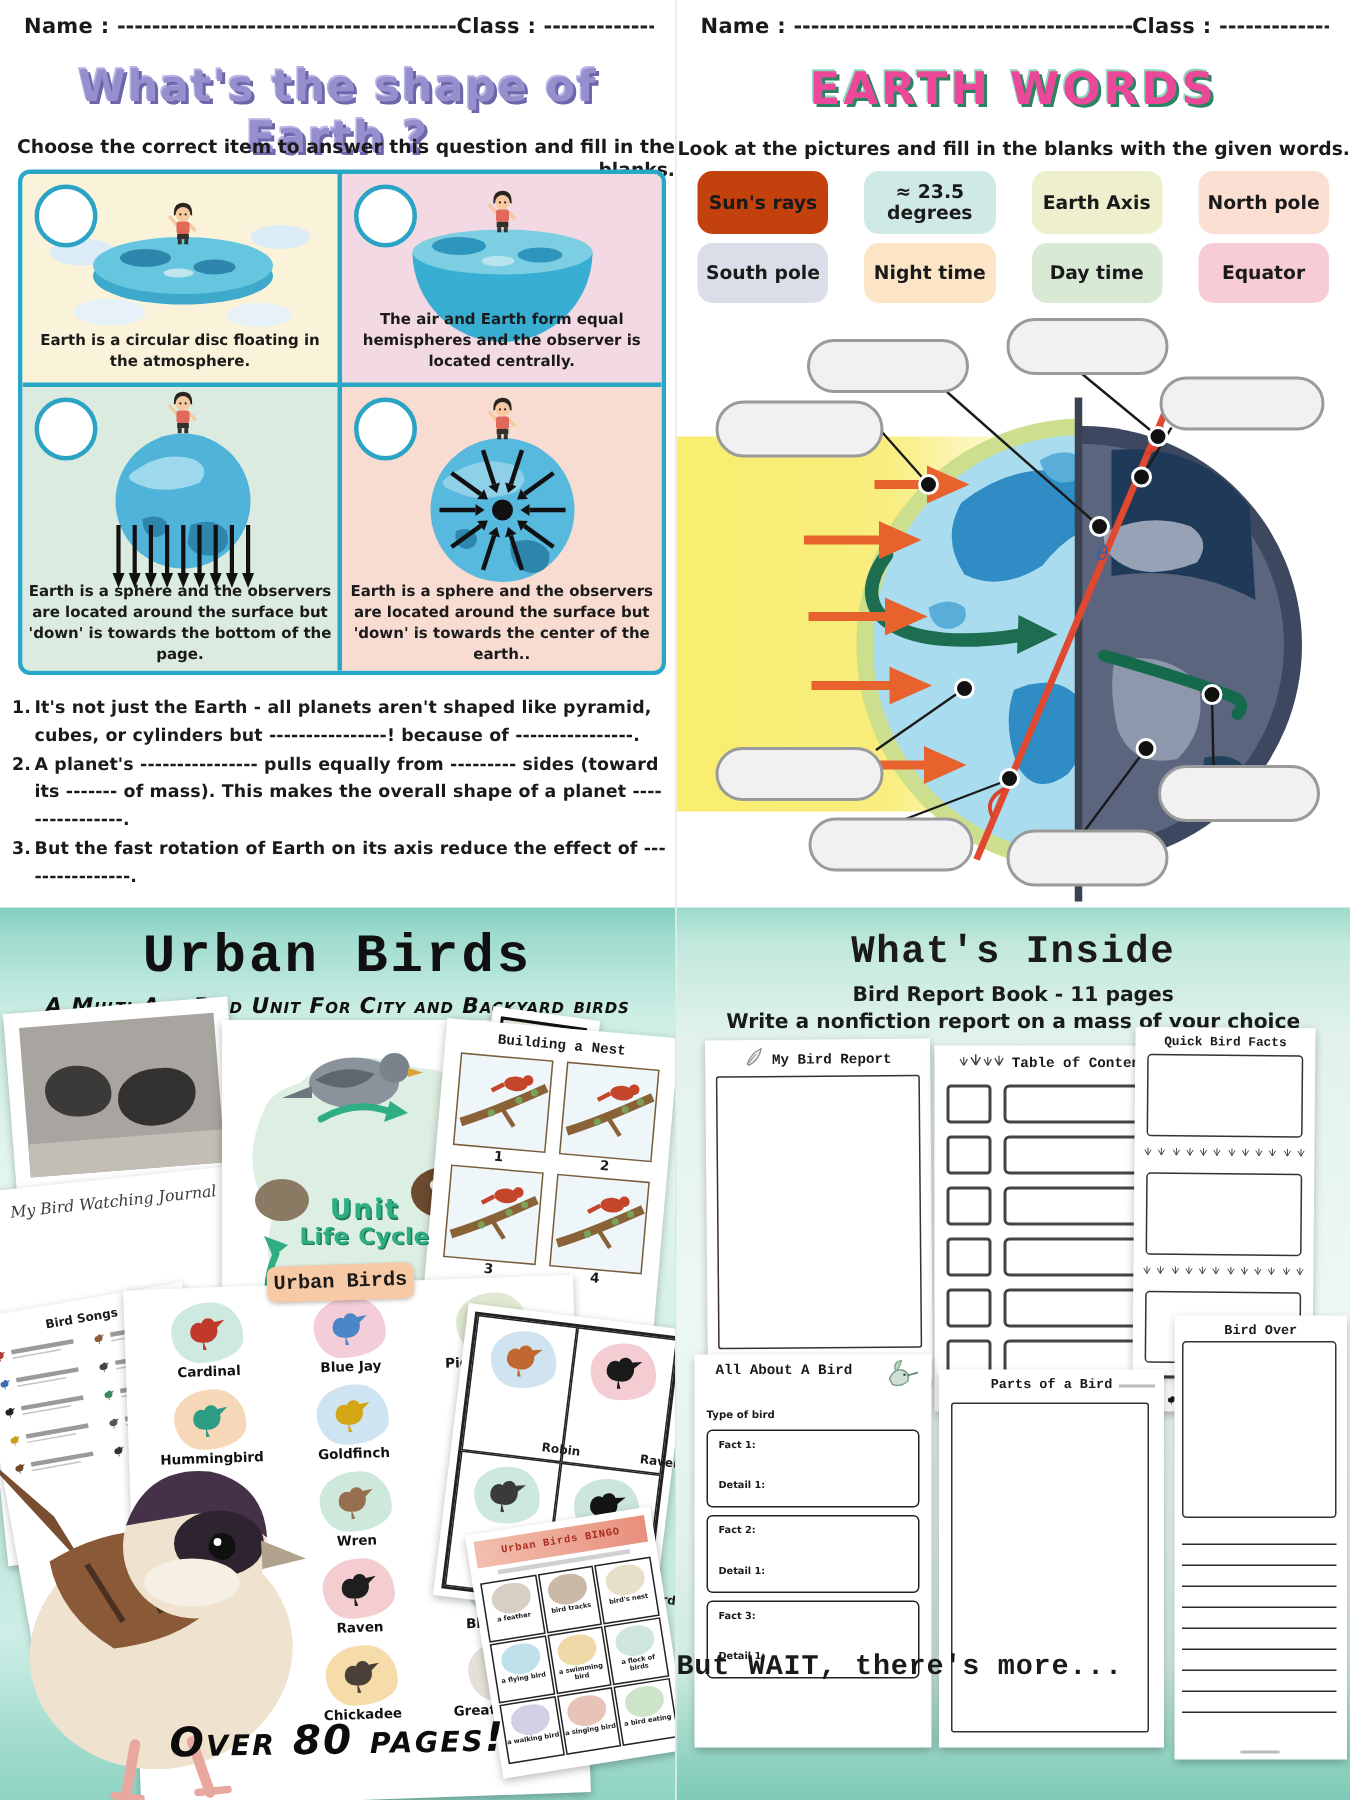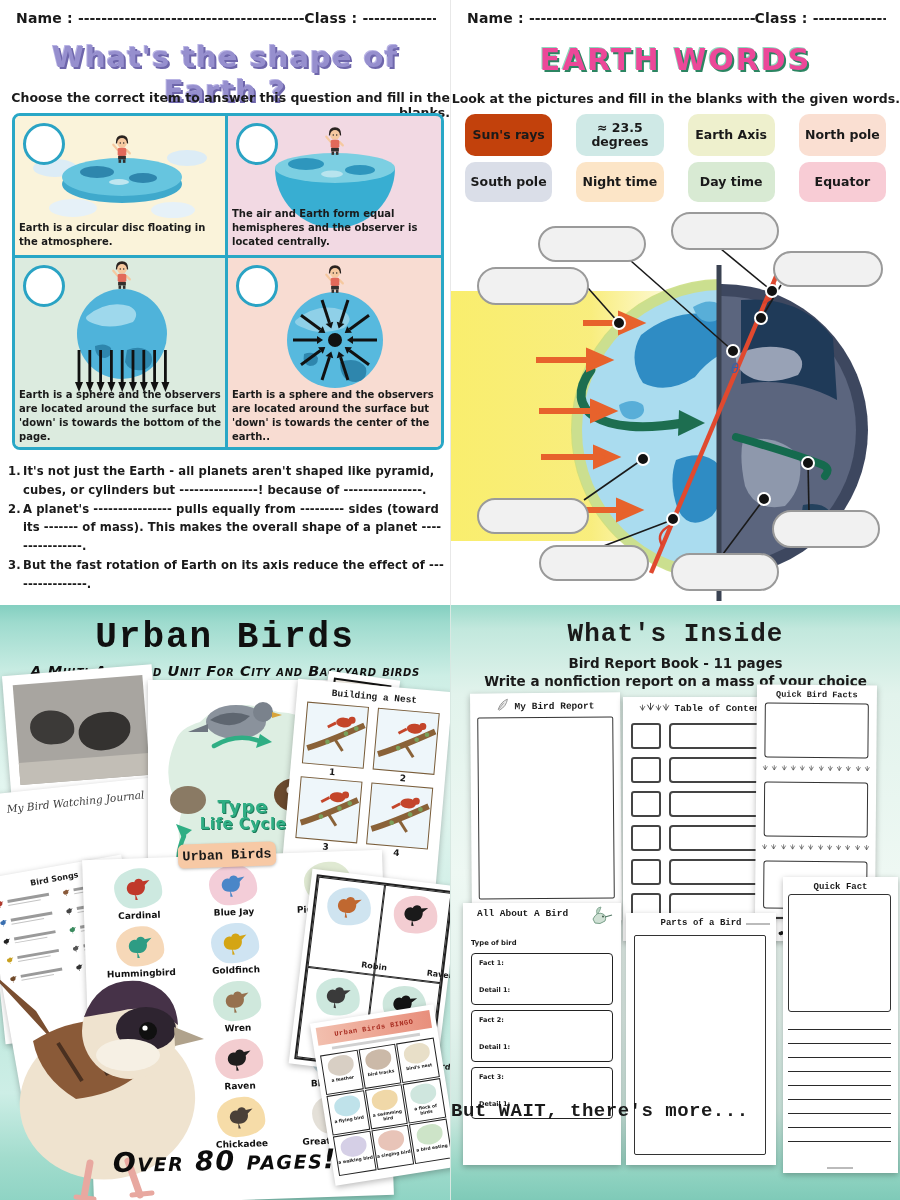--- a/index.html
+++ b/index.html
@@ -23,21 +23,21 @@
 #q1 .subt{top:90px}
 #q2 .subt{top:91px}
 
 .shapegrid{position:absolute;left:12px;top:113px;width:432px;height:337px;border:3px solid #29a7c6;border-radius:8px;display:grid;grid-template-columns:1fr 1fr;grid-template-rows:142px 192px;overflow:hidden}
 .scell{position:relative;overflow:hidden}
 .scell.b1{background:#faf3da;border-right:3px solid #29a7c6;border-bottom:3px solid #29a7c6}
 .scell.b2{background:#f2d9e3;border-bottom:3px solid #29a7c6}
 .scell.b3{background:#dcebdf;border-right:3px solid #29a7c6}
 .scell.b4{background:#f8dcd2}
 .acircle{position:absolute;left:8px;top:7px;width:42px;height:42px;border-radius:50%;background:#fff;border:3px solid #2aa3c4;z-index:3}
-.scap{position:absolute;left:4px;right:4px;bottom:6px;font-size:10px;font-weight:bold;line-height:1.4;z-index:2}
+.scap{position:absolute;left:4px;right:4px;bottom:6px;text-align:center;font-size:10px;font-weight:bold;line-height:1.4;z-index:2}
 .scell svg.illus{position:absolute;left:0;top:0;z-index:1}
 
 .qlist{position:absolute;left:8px;right:5px;top:462px;font-size:11.6px;font-weight:bold;line-height:1.62;letter-spacing:.1px}
 .qitem{display:flex}
 .qnum{width:15px;flex:none}
 .qtxt{flex:1}
 
 .wbank{position:absolute;left:10px;right:10px;top:114px;height:90px;display:grid;grid-template-columns:repeat(4,1fr);grid-template-rows:42px 40px;column-gap:24px;row-gap:6px;padding:0 4px}
 .chip{border-radius:10px;display:flex;align-items:center;justify-content:center;text-align:center;font-size:12.5px;font-weight:bold;line-height:1.1;padding:2px 4px}
 
@@ -413,21 +413,21 @@
         <path d="M34 200 q-8 -22 2 -44"></path>
       </g>
       <g fill="#2fae84">
         <polygon points="112,54 124,62 108,68"></polygon>
         <polygon points="160,116 166,130 152,124"></polygon>
         <polygon points="80,280 64,282 74,268"></polygon>
         <polygon points="34,158 28,144 44,150"></polygon>
       </g>
     </svg>
     <div class="cyttl">
-      <div class="l1">Type</div>
+      <div class="l1">Unit</div>
       <div class="l2">Life Cycle</div>
     </div>
     <div class="cycap">egg · hatching · chick · fledging · adult</div>
   </div>
 
   <div class="pg" style="left:318px;top:70px;width:72px;height:152px;transform:rotate(8deg)">
     <div style="position:absolute;left:6px;top:6px;width:58px;height:64px;border:2px solid #111;background:#f2ede4">
       <div style="position:absolute;left:12px;top:12px;width:34px;height:28px;border-radius:50%;background:#6b4a2e"></div>
     </div>
     <div style="position:absolute;left:6px;top:76px;width:58px;height:64px;border:2px solid #111;background:#ede8e0">
@@ -992,21 +992,21 @@
       </div>
   </div>
 
   <div class="pg" style="left:175px;top:308px;width:150px;height:252px">
     <div class="mttl mono" style="font-size:9px">Parts of a Bird</div>
     <div class="tinydash" style="right:6px;top:10px;width:24px"></div>
     <div class="mbox" style="left:8px;top:22px;width:132px;height:220px"></div>
   </div>
 
   <div class="pg" style="left:332px;top:272px;width:115px;height:296px">
-    <div class="mttl mono" style="font-size:9px">Quick Fact</div>
+    <div class="mttl mono" style="font-size:9px">Bird Over</div>
     <div class="mbox" style="left:5px;top:17px;width:103px;height:118px;border-radius:3px"></div>
     <div class="rlines" style="top:152px">
         <div class="rline"></div>
         <div class="rline"></div>
         <div class="rline"></div>
         <div class="rline"></div>
         <div class="rline"></div>
         <div class="rline"></div>
         <div class="rline"></div>
         <div class="rline"></div>

